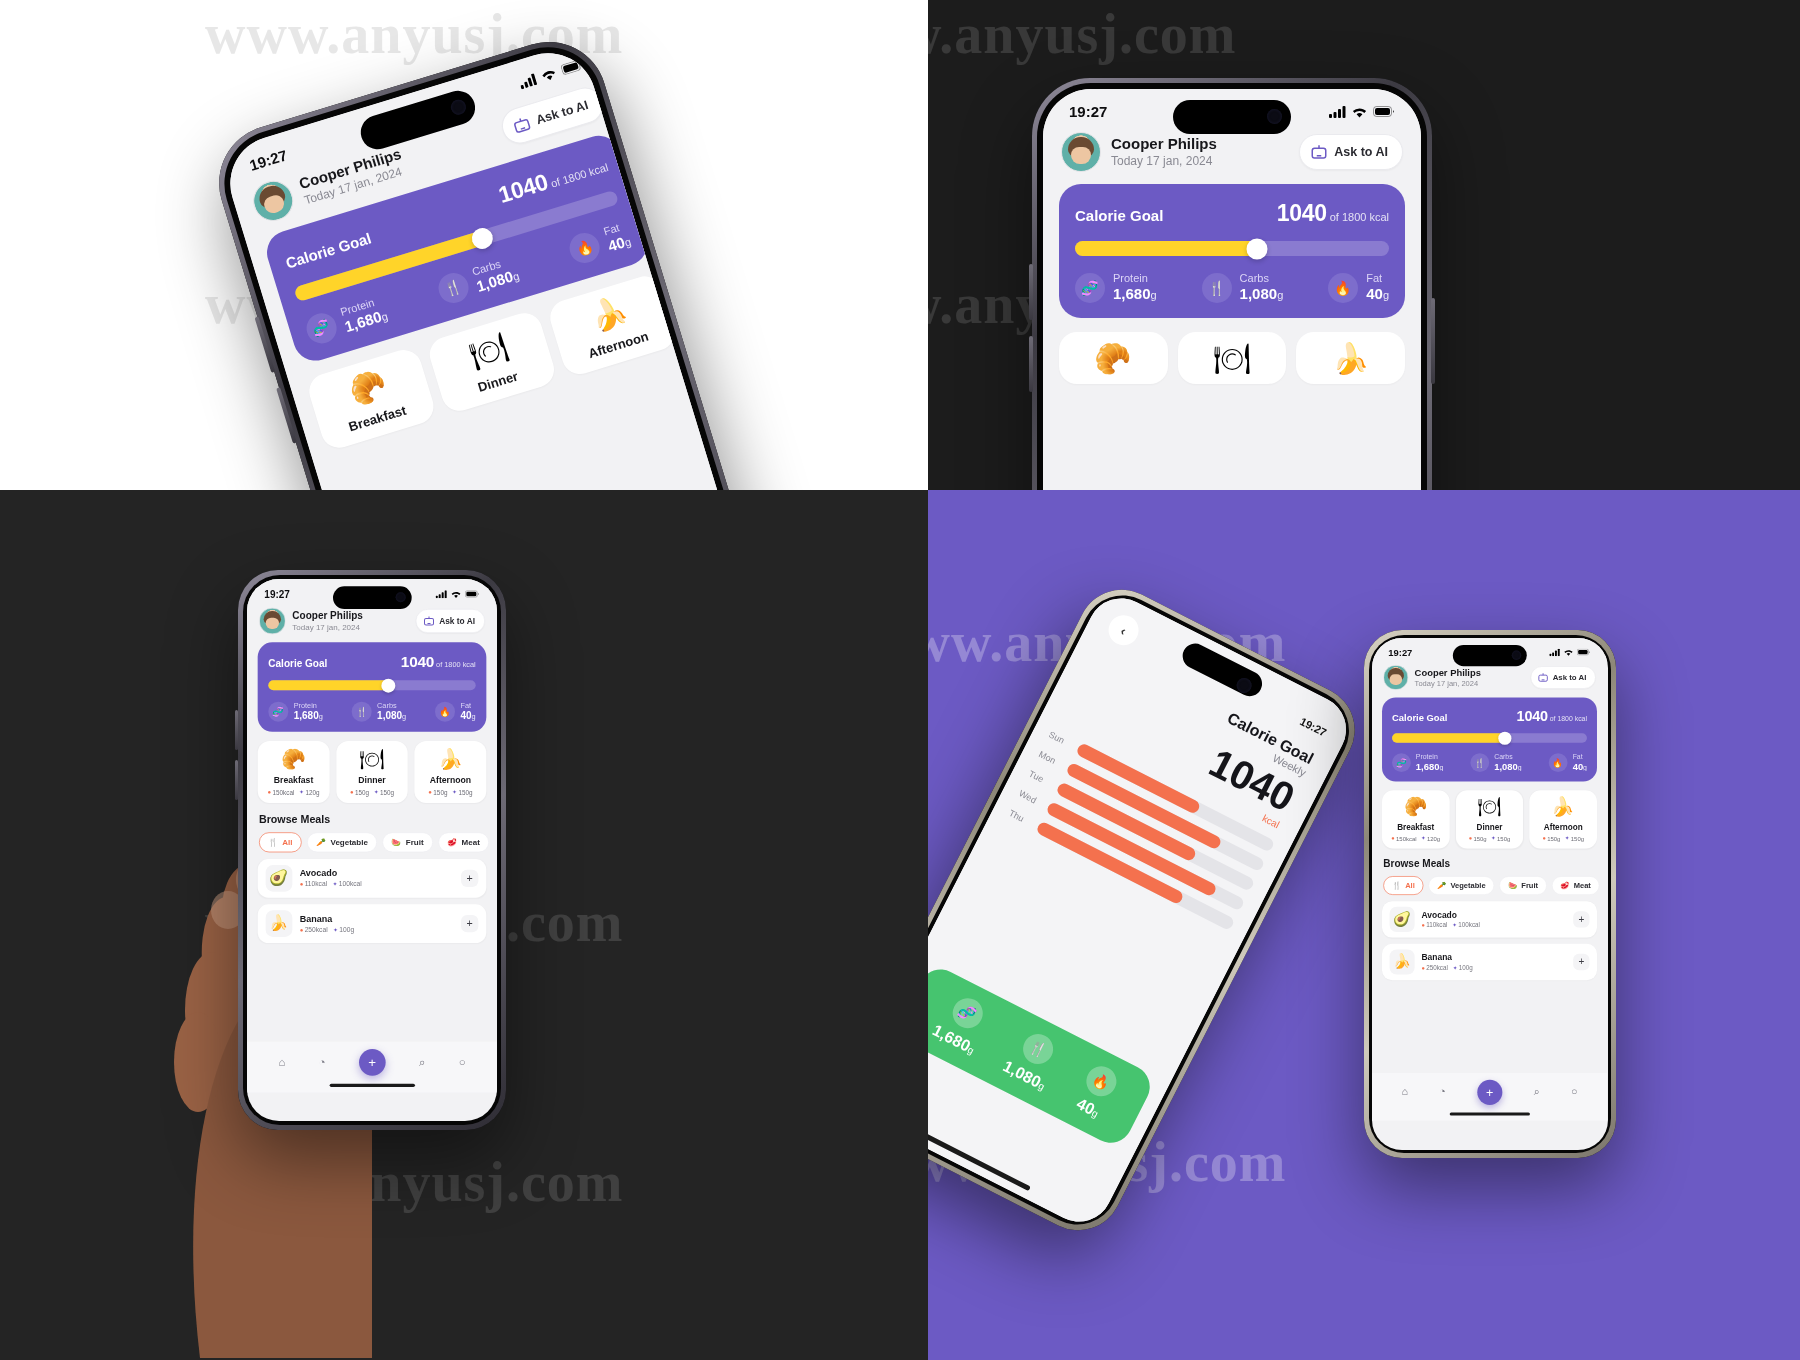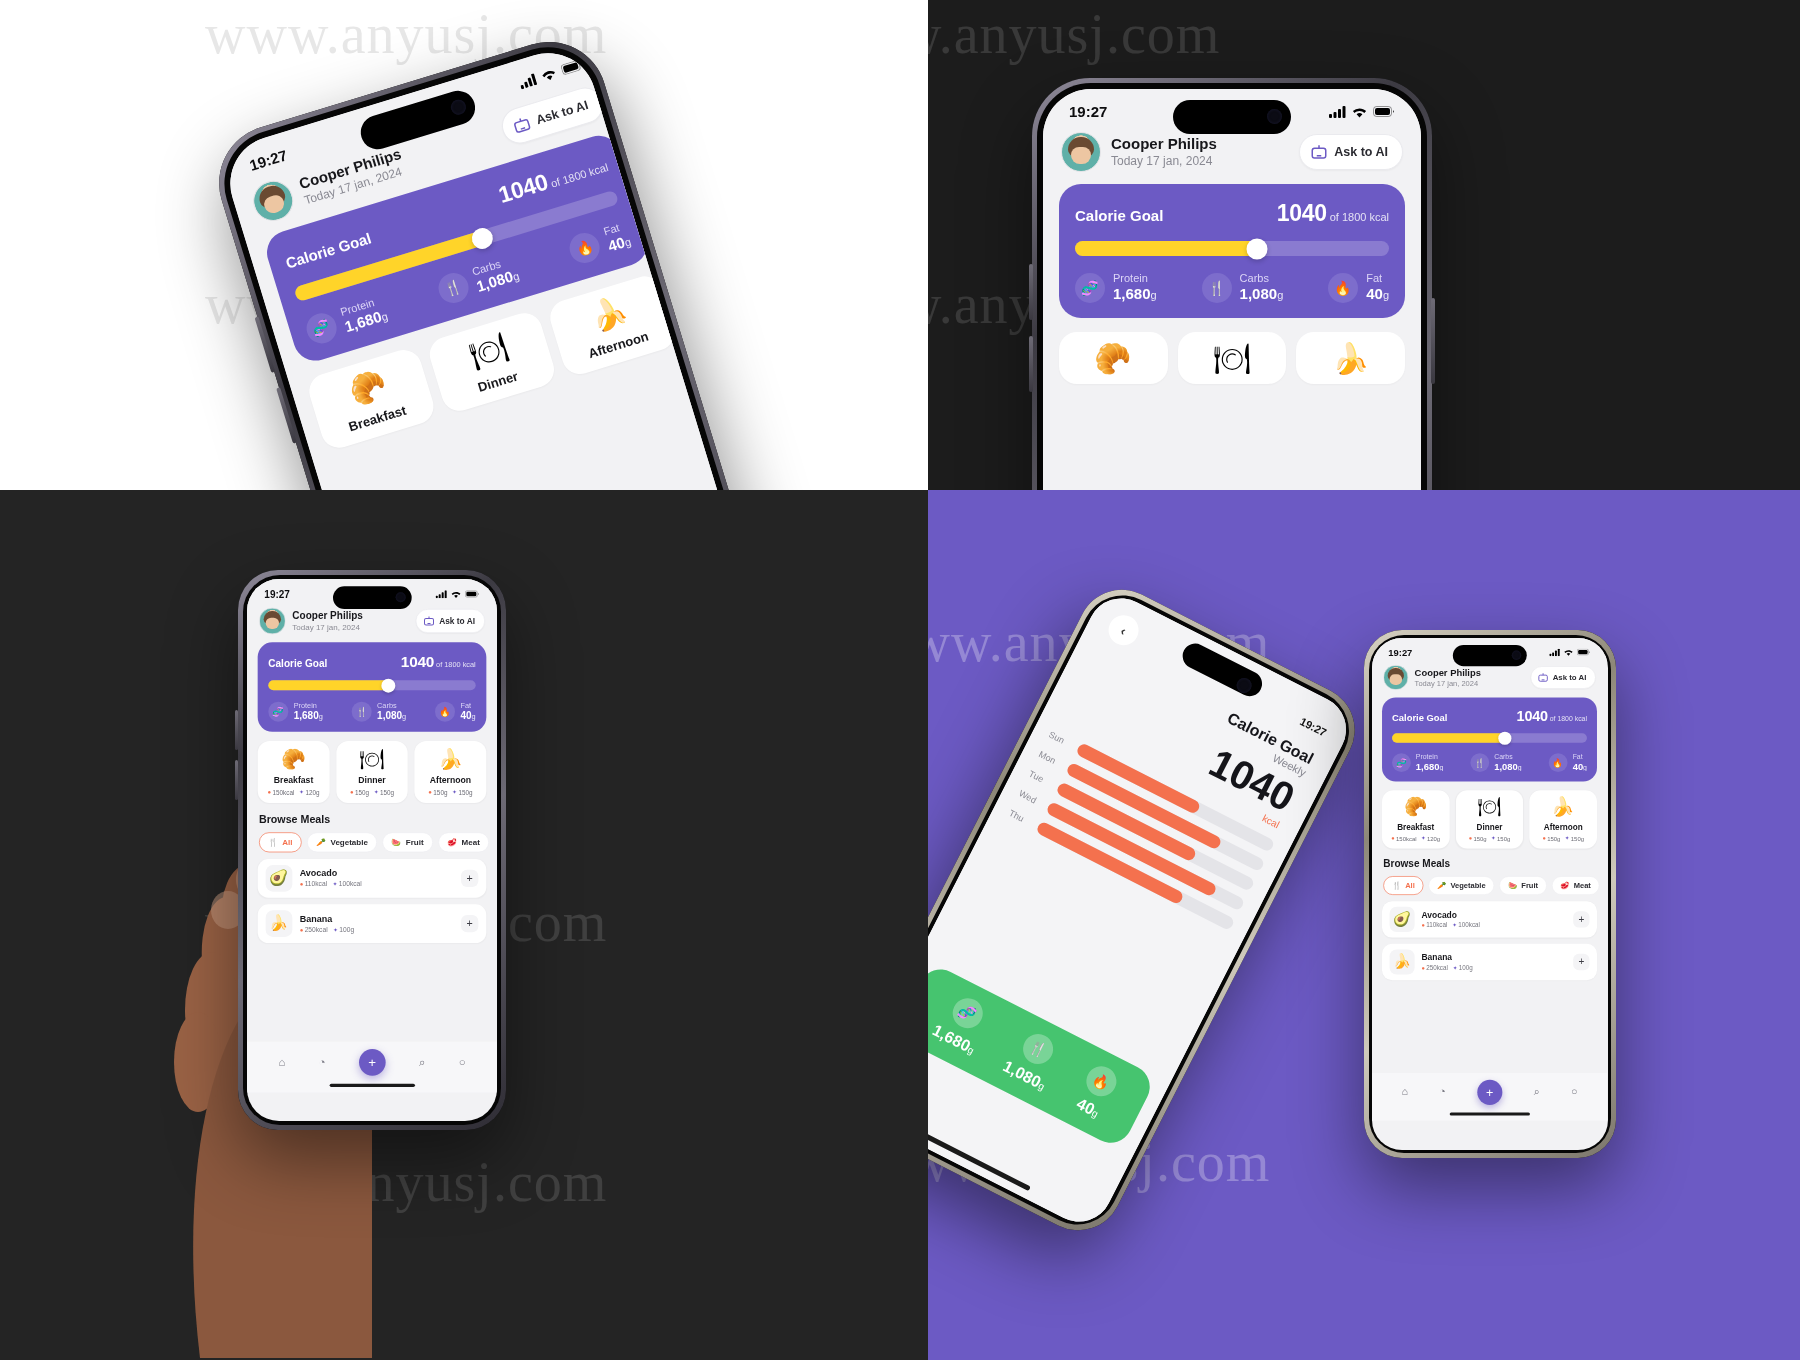--- a/index.html
+++ b/index.html
@@ -9,21 +9,21 @@
   .grid { position:relative; width:1800px; height:1360px; display:grid;
           grid-template-columns:928px 872px; grid-template-rows:490px 870px; }
 
   .q { position:relative; overflow:hidden; }
   .q1 { background:#ffffff; }
   .q2 { background:#1c1c1c; }
   .q3 { background:#242424; }
   .q4 { background:#6c5ac4; }
 
   
-  .wm { position:absolute; font-family:"Liberation Serif", serif; font-weight:normal;
+  .wm { position:absolute; font-family:"Liberation Serif", serif; font-weight:bold;
         color:rgba(255,255,255,.55); white-space:nowrap; pointer-events:none;
         letter-spacing:1px; }
   .wm.dark { color:rgba(255,255,255,.13); }
   .wm.light { color:rgba(120,120,120,.18); }
 
   
   .phone { position:absolute; background:#0a0a0a; border-radius:58px;
            box-shadow:0 30px 70px rgba(0,0,0,.45); }
   .phone .bezel { position:absolute; inset:0; border-radius:58px;
            background:linear-gradient(145deg,#8f8a9a,#3c3a42 25%,#6d6a75 55%,#2e2c34); }

